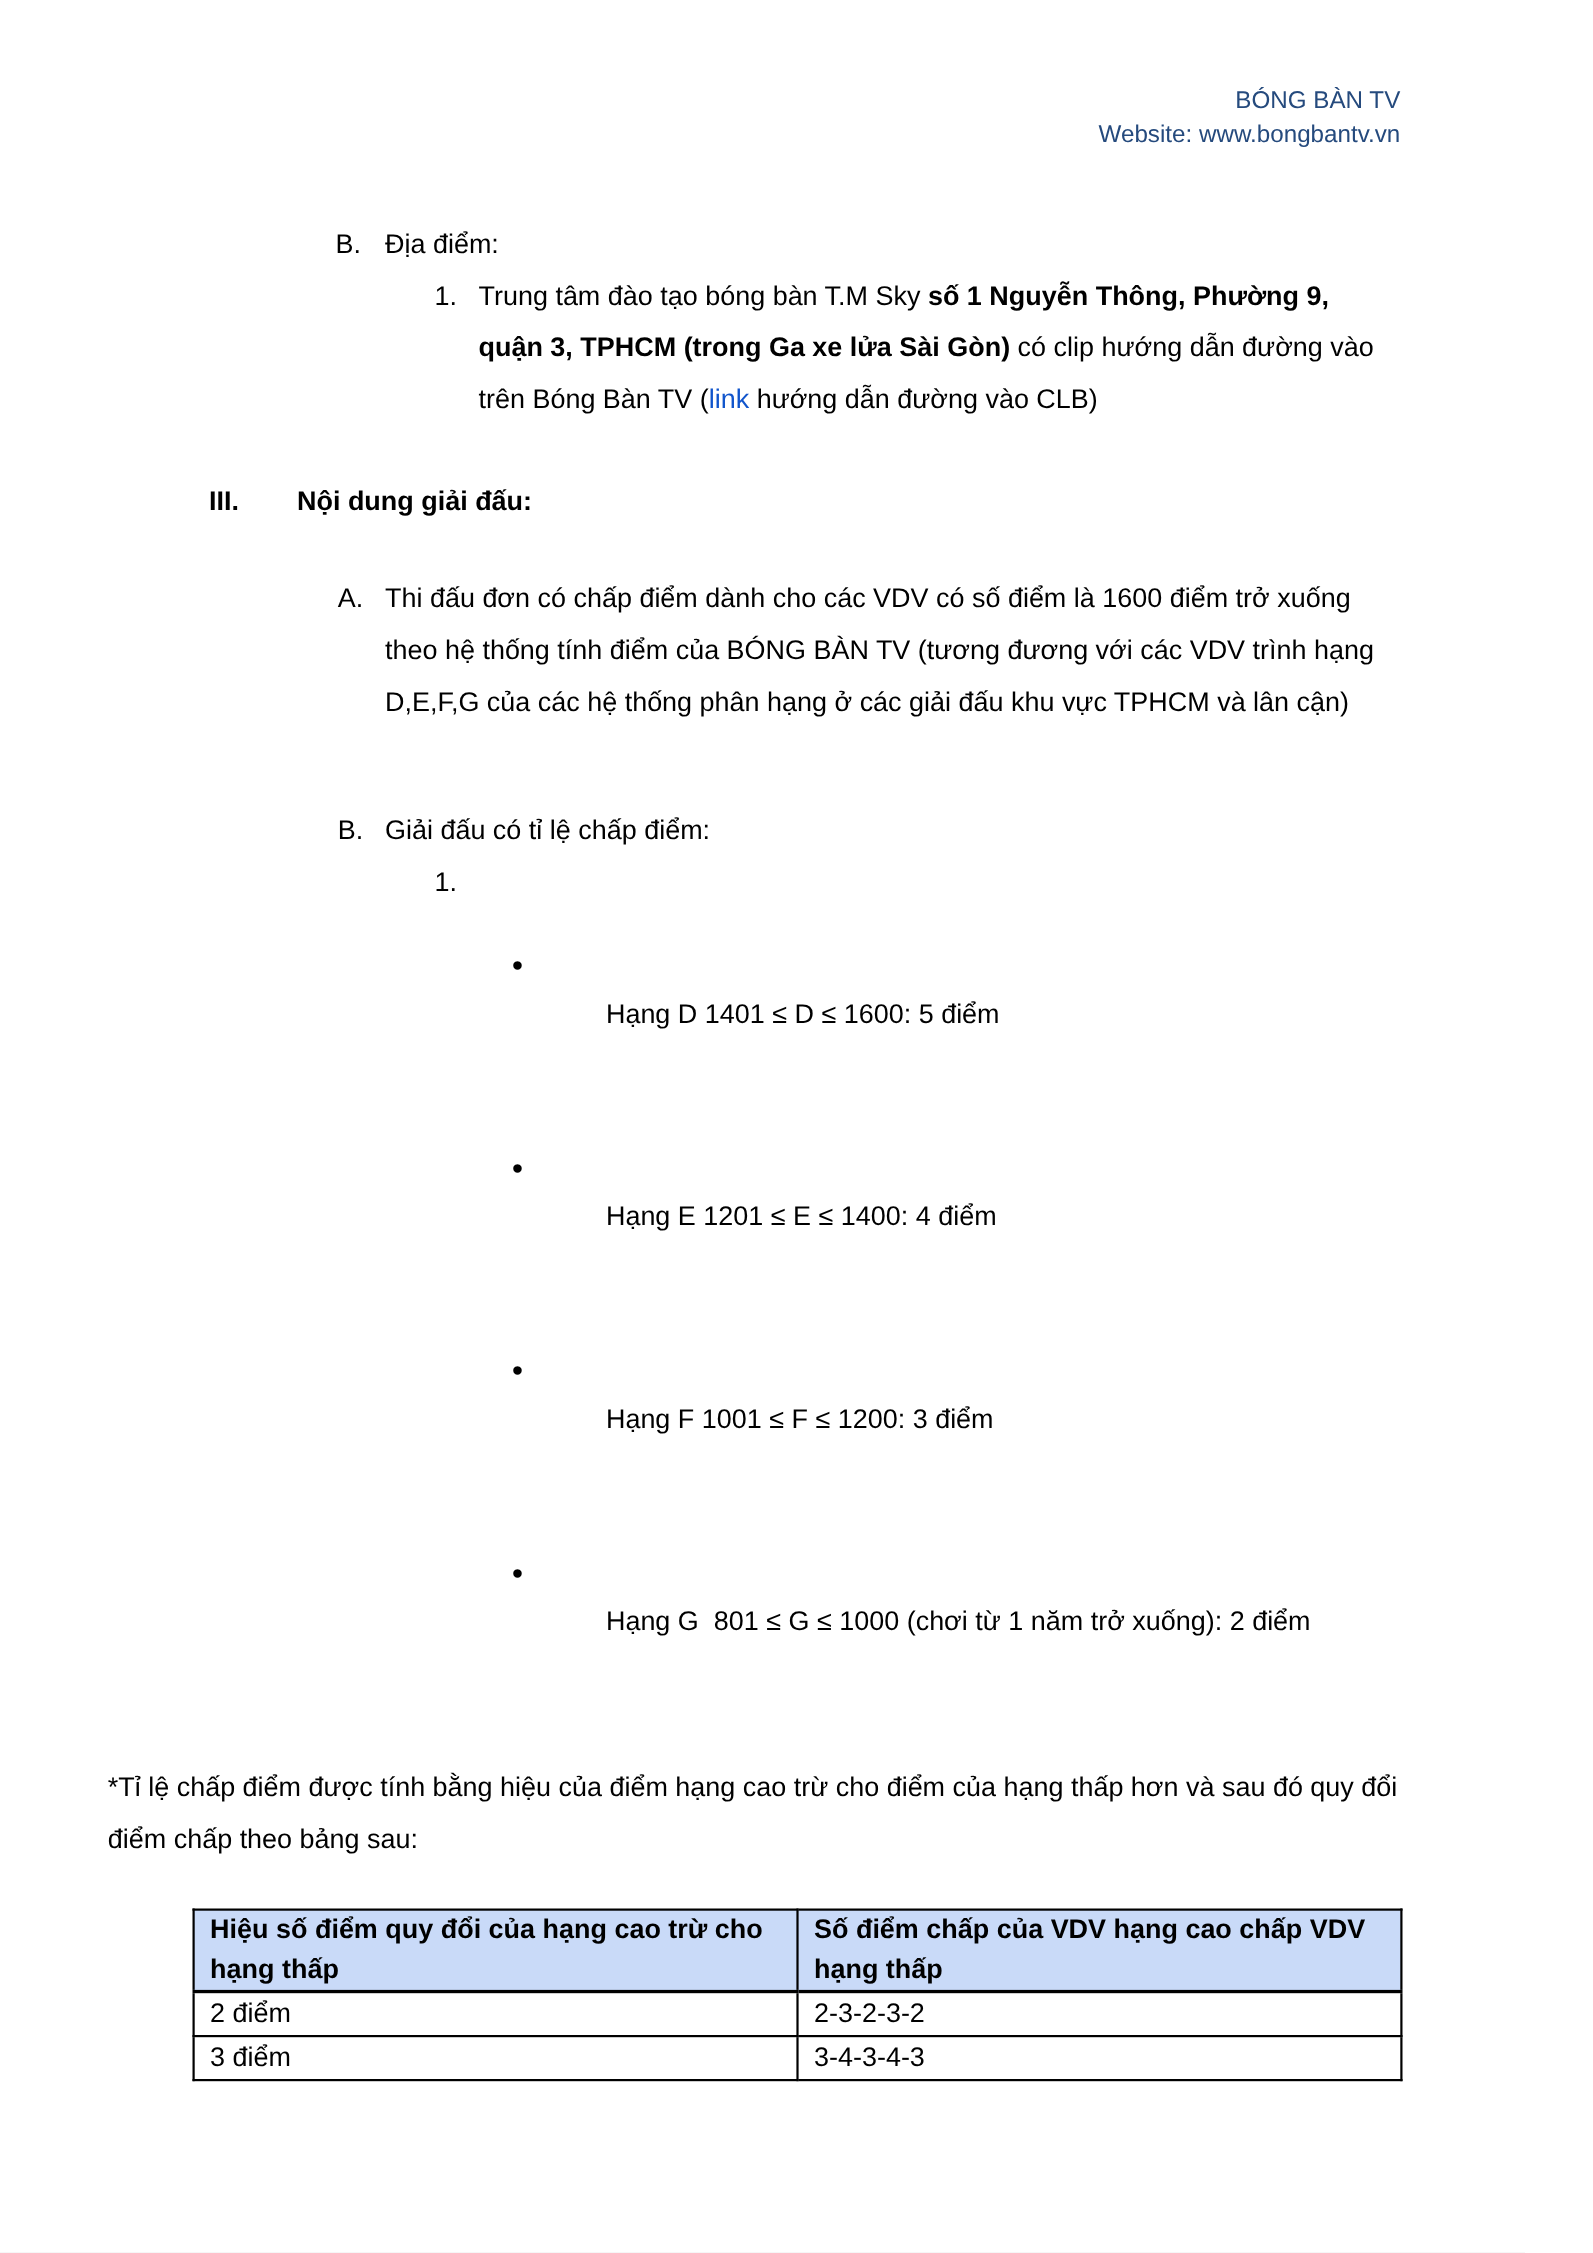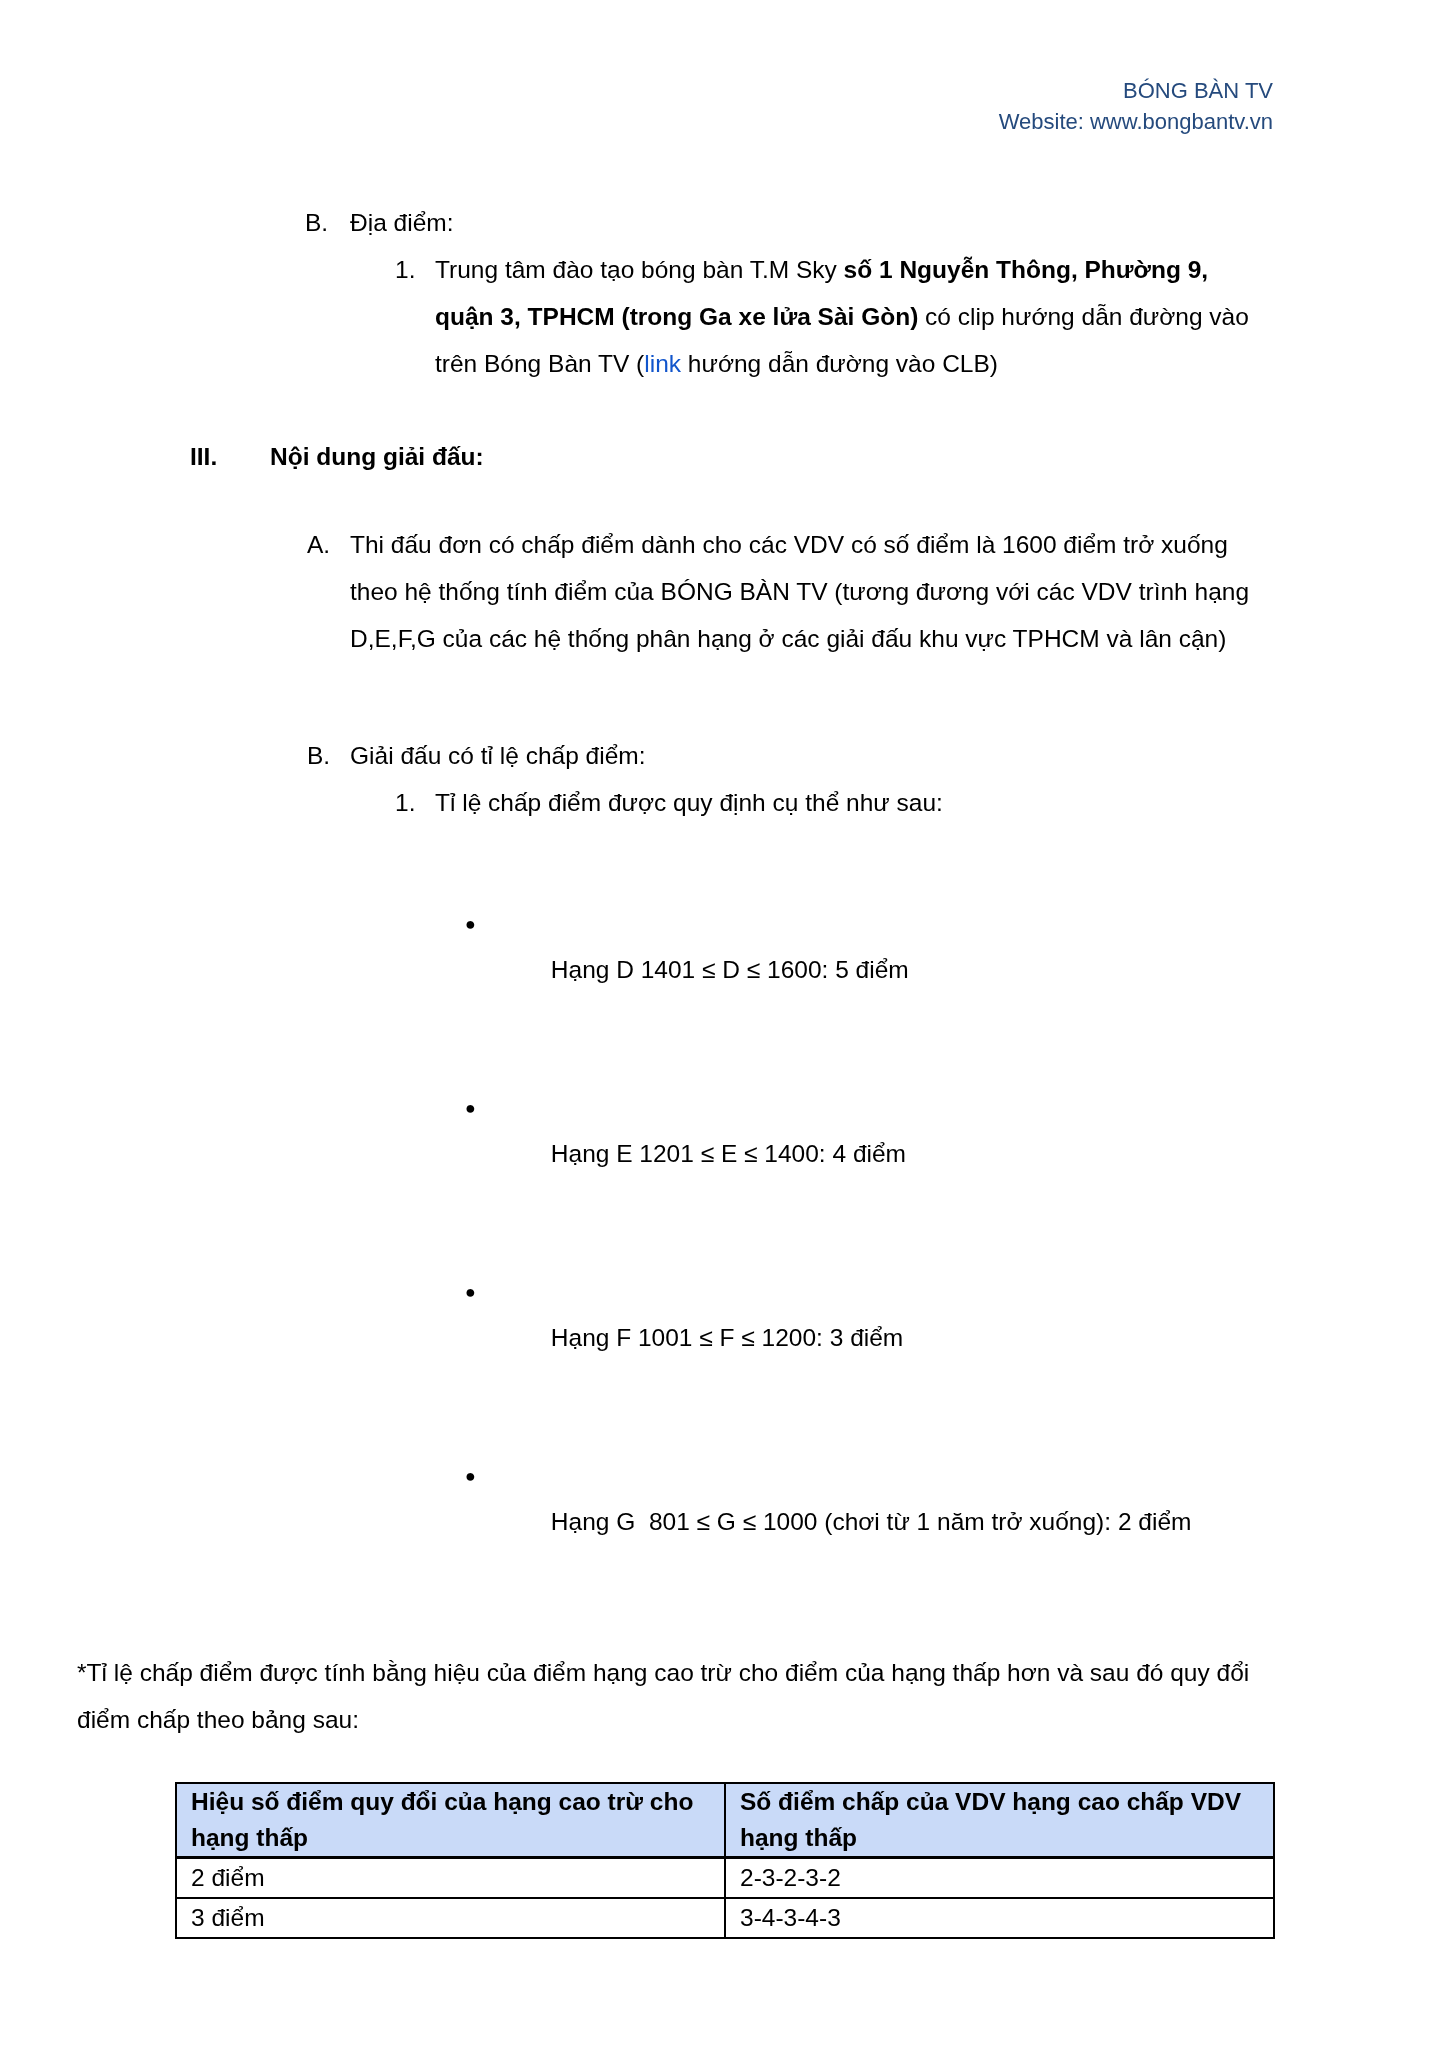--- a/index.html
+++ b/index.html
@@ -35,21 +35,21 @@
   .iii .num{left:-80px;}
   .itemA{margin-left:350px;margin-top:41px;}
   .itemA .num{left:-43px;}
   .itemB{margin-left:350px;margin-top:70px;}
   .itemB .num{left:-43px;}
   .sub1{margin-left:435px;margin-top:0;}
   .sub1 .num{left:-40px;}
   .bullets{margin-left:510px;margin-top:29px;}
   .bullet-line{position:relative;line-height:46px;white-space:pre-wrap;}
   .bullet-line .dot{position:absolute;left:-45px;font-size:18px;}
-  .note{margin-left:77px;margin-top:58px;}
+  .note{margin-left:98px;margin-top:58px;}
   .bold{font-weight:bold;}
   a.doc-link{color:#1155cc;cursor:pointer;}
   
   .tbl-wrap{margin-left:175px;margin-top:39px;width:1100px;}
   table.tbl{border-collapse:collapse;width:100%;table-layout:fixed;}
   table.tbl td,table.tbl th{
     border:2px solid #000;
     text-align:left;
     vertical-align:middle;
     padding:0 14px;
@@ -96,21 +96,20 @@
     <span>Thi đấu đơn có chấp điểm dành cho các VDV có số điểm là 1600 điểm trở xuống theo hệ thống tính điểm của BÓNG BÀN TV (tương đương với các VDV trình hạng D,E,F,G của các hệ thống phân hạng ở các giải đấu khu vực TPHCM và lân cận)</span>
   </div>
 
   <div class="li itemB">
     <span class="num">B.</span>
     <span>Giải đấu có tỉ lệ chấp điểm:</span>
   </div>
 
   <div class="li sub1">
     <span class="num">1.</span>
-    <span>Tỉ lệ chấp điểm được quy định cụ thể như sau:</span>
   </div>
 
   <div class="bullets">
     <div class="bullet-line">
       <span class="dot">●</span>
       <span>Hạng D 1401 ≤ D ≤ 1600: 5 điểm</span>
     </div>
     <div class="bullet-line">
       <span class="dot">●</span>
       <span>Hạng E 1201 ≤ E ≤ 1400: 4 điểm</span>

